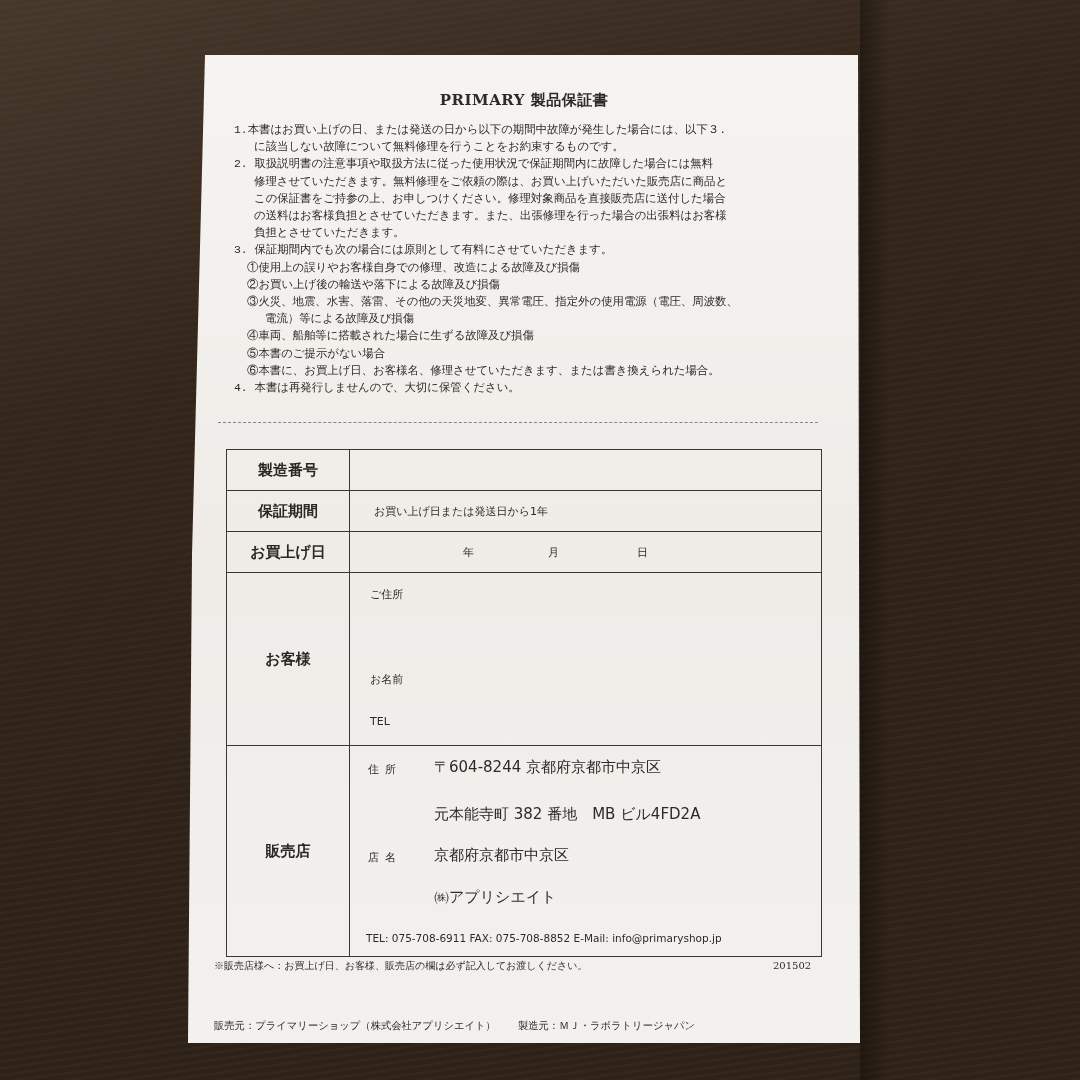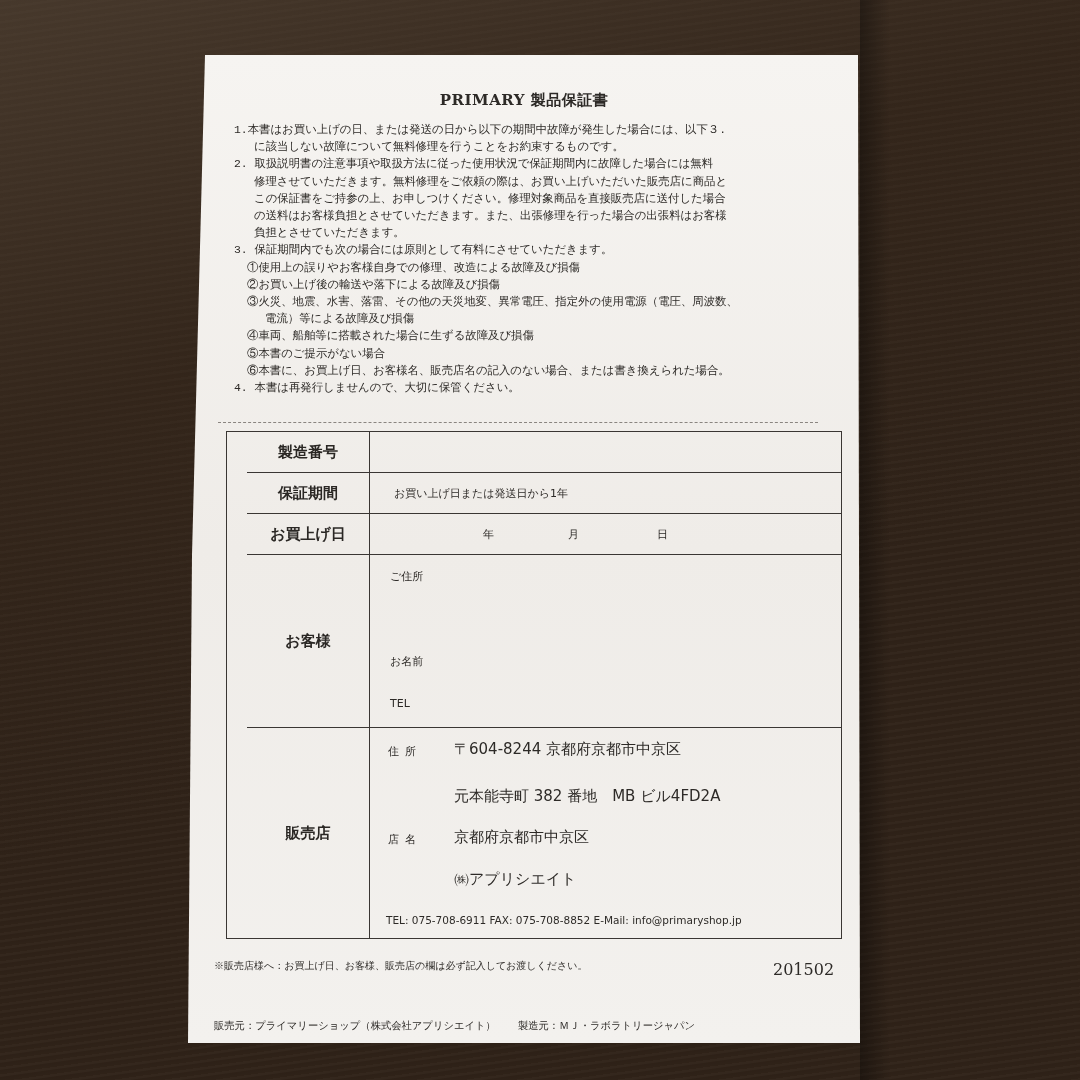--- a/index.html
+++ b/index.html
@@ -33,24 +33,23 @@
   }
   .terms .line { white-space: nowrap; font-family: Liberation Mono, monospace; }
   .terms .ind1 { padding-left: 20px; }
   .terms .ind2 { padding-left: 13px; }
   .terms .ind3 { padding-left: 31px; }
   .dashed {
     position: absolute; left: 30px; top: 367px; width: 600px;
     border-top: 1px dashed #8a8580;
   }
   .form {
-    position: absolute; left: 38px; top: 376px; width: 594px;
+    position: absolute; left: 38px; top: 394px; width: 594px;
     border: 1.5px solid #3a3633;
     font-family: "DejaVu Sans", "Liberation Sans", sans-serif;
-    padding-left: 20px;
   }
   .row { display: flex; border-bottom: 1.2px solid #3a3633; }
   .row:last-child { border-bottom: none; }
   .label {
     width: 122px; border-right: 1.2px solid #3a3633;
     display: flex; align-items: center; justify-content: center;
     font-size: 15px; font-weight: bold; color: #2a2724;
   }
   .value { flex: 1; position: relative; font-size: 11.5px; }
   .r1 { height: 40px; }
@@ -60,21 +59,21 @@
   .r5 { height: 210px; }
   .warranty-text { position: absolute; left: 24px; top: 13px; font-size: 11px; }
   .ymd { position: absolute; top: 13px; font-size: 11px; }
   .cust-field { position: absolute; left: 20px; font-size: 11px; }
   .shop-label { position: absolute; left: 18px; font-size: 11px; letter-spacing: 6px; }
   .shop-val { position: absolute; left: 84px; font-size: 15px; }
   .shop-contact { position: absolute; left: 16px; top: 186px; font-size: 10.5px; white-space: nowrap; text-align: center; }
   .footer-note {
     position: absolute; left: 26px; top: 904px; font-size: 10px; white-space: nowrap;
   }
-  .footer-code { position: absolute; left: 585px; top: 905px; font-size: 16px; }
+  .footer-code { position: absolute; left: 585px; top: 905px; font-size: 10px; }
   .footer-maker {
     position: absolute; left: 26px; top: 964px; font-size: 10.3px; white-space: nowrap;
   }
   .footer-maker .mfr { margin-left: 22px; }
 </style>
 </head>
 <body>
 
 <div class="desk-right"></div>
 
@@ -89,21 +88,21 @@
     <div class="line ind1">この保証書をご持参の上、お申しつけください。修理対象商品を直接販売店に送付した場合</div>
     <div class="line ind1">の送料はお客様負担とさせていただきます。また、出張修理を行った場合の出張料はお客様</div>
     <div class="line ind1">負担とさせていただきます。</div>
     <div class="line">3. 保証期間内でも次の場合には原則として有料にさせていただきます。</div>
     <div class="line ind2">①使用上の誤りやお客様自身での修理、改造による故障及び損傷</div>
     <div class="line ind2">②お買い上げ後の輸送や落下による故障及び損傷</div>
     <div class="line ind2">③火災、地震、水害、落雷、その他の天災地変、異常電圧、指定外の使用電源（電圧、周波数、</div>
     <div class="line ind3">電流）等による故障及び損傷</div>
     <div class="line ind2">④車両、船舶等に搭載された場合に生ずる故障及び損傷</div>
     <div class="line ind2">⑤本書のご提示がない場合</div>
-    <div class="line ind2">⑥本書に、お買上げ日、お客様名、販売店名の記入のない場合、または書き換えられた場合。</div>
+    <div class="line ind2">⑥本書に、お買上げ日、お客様名、修理させていただきます、または書き換えられた場合。</div>
     <div class="line">4. 本書は再発行しませんので、大切に保管ください。</div>
   </div>
 
   <div class="dashed"></div>
 
   <div class="form">
     <div class="row r1">
       <div class="label">製造番号</div>
       <div class="value"></div>
     </div>

